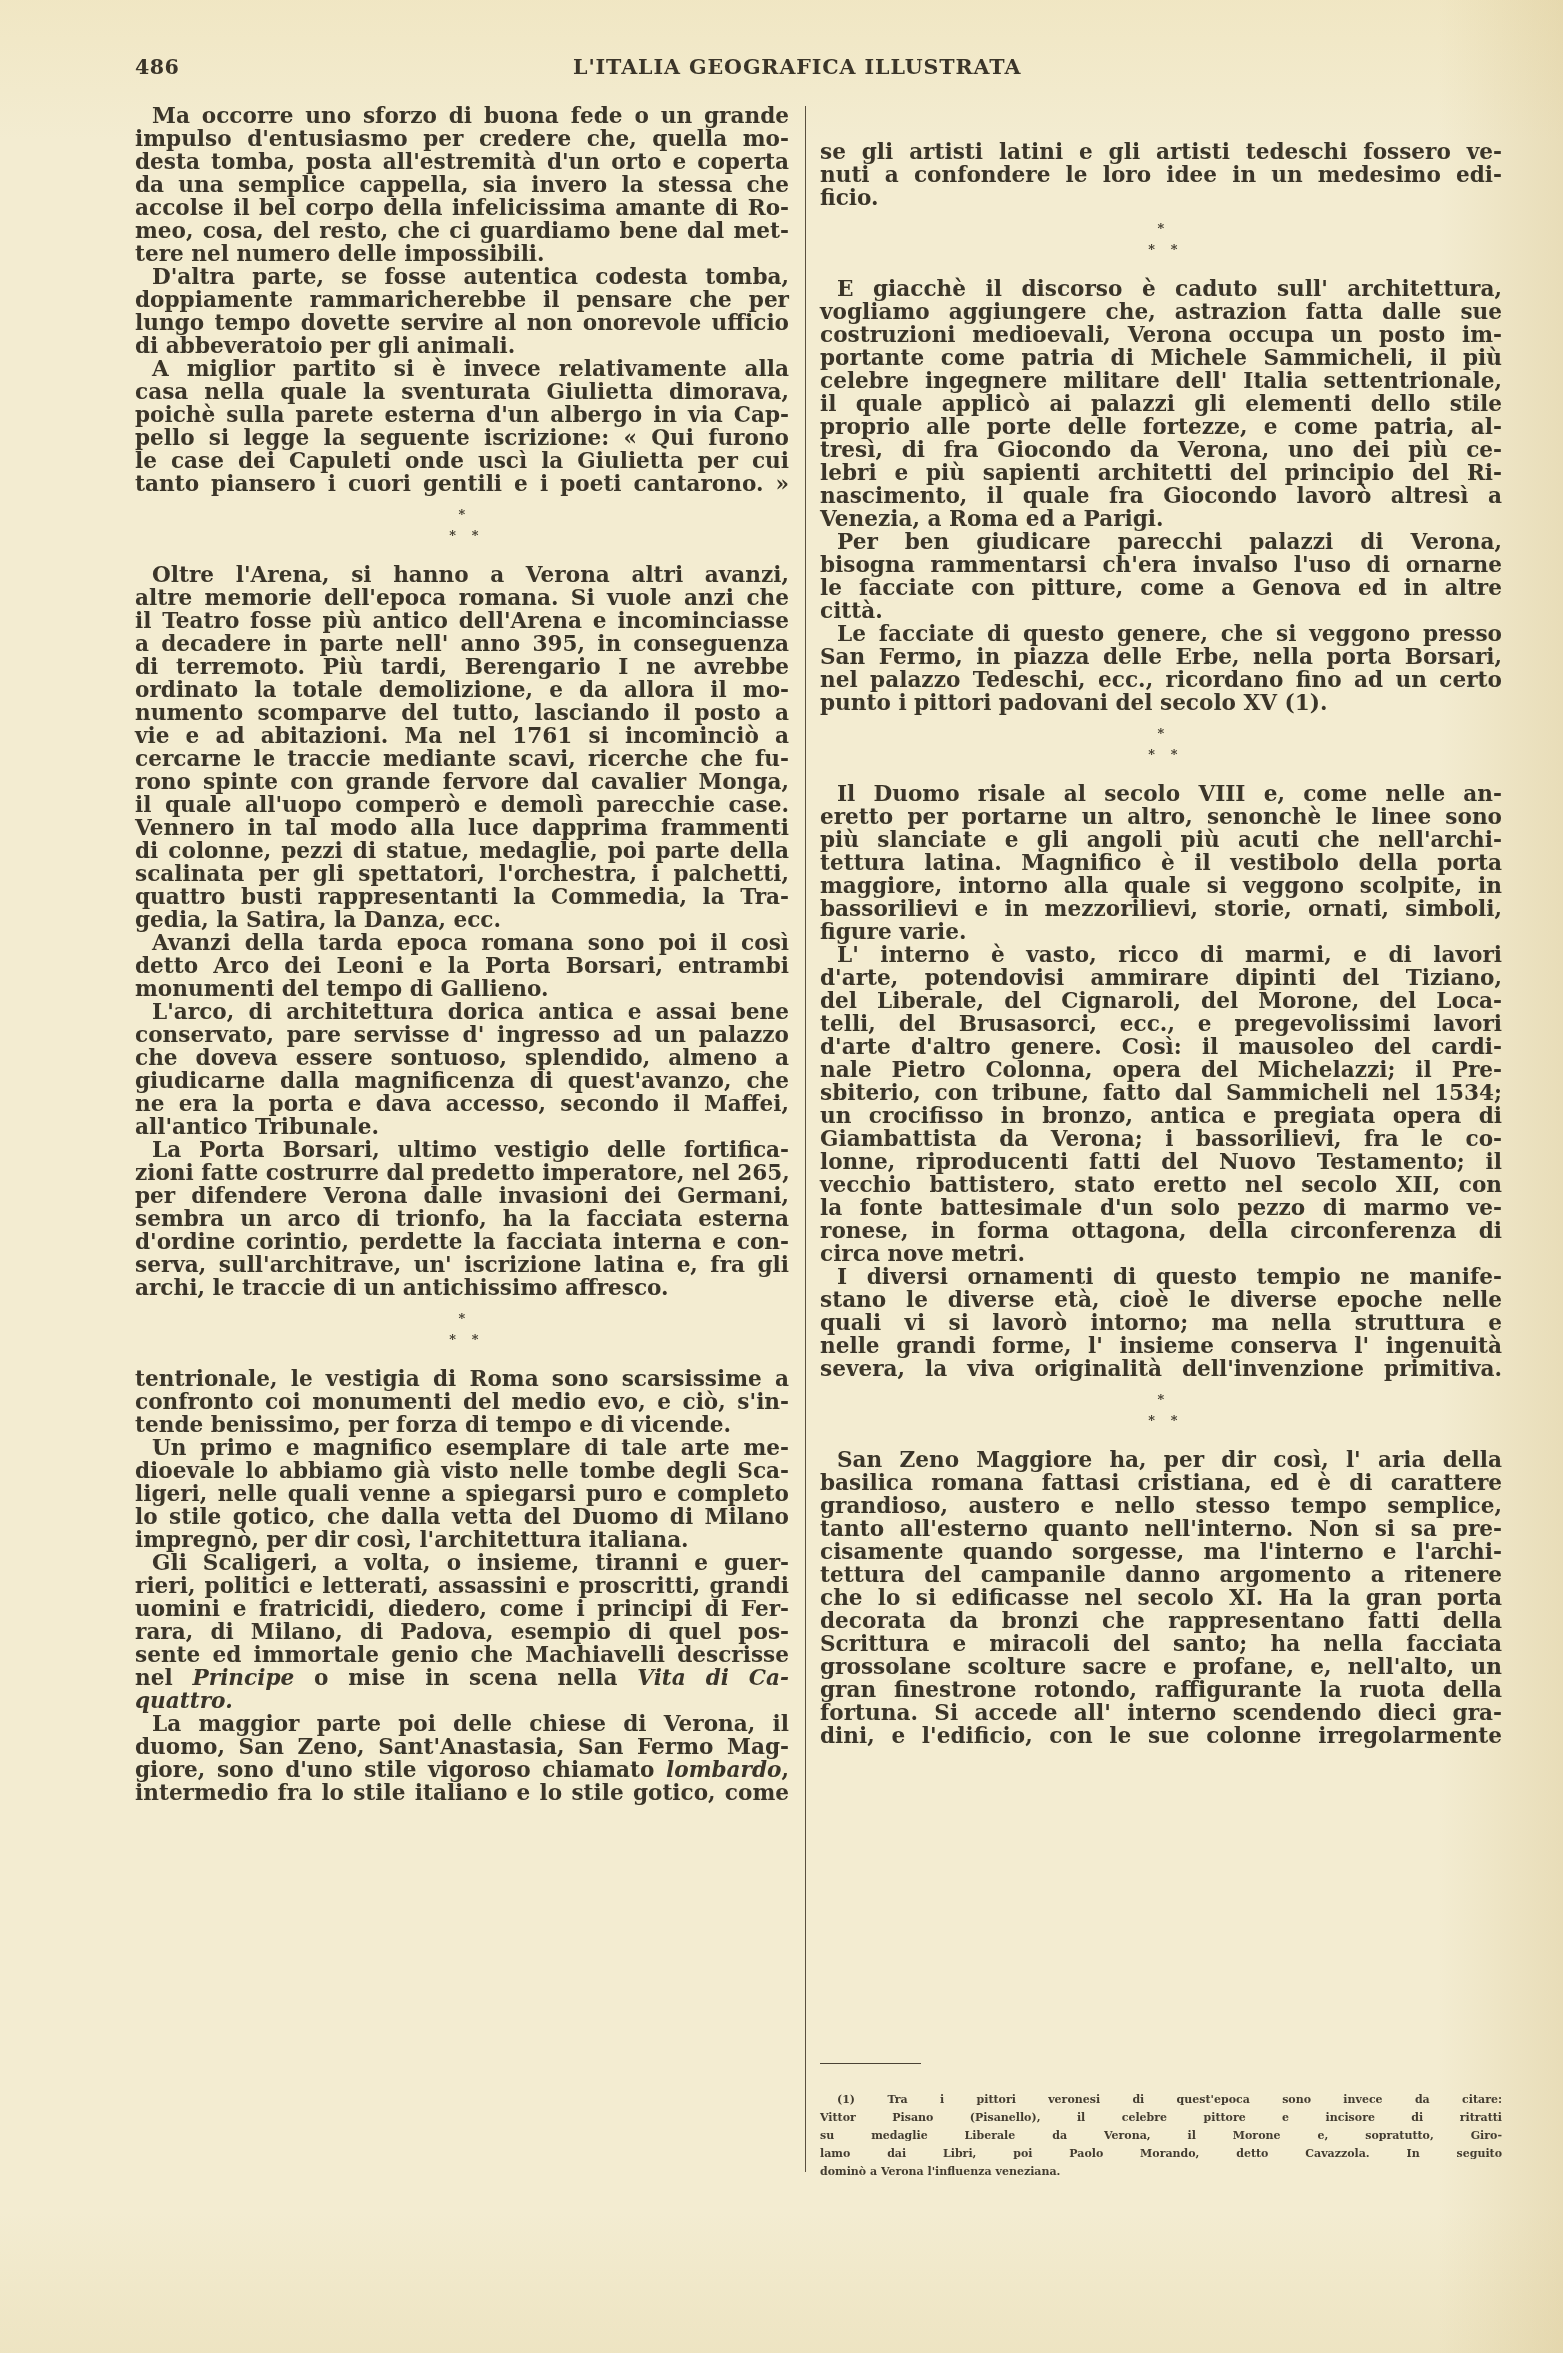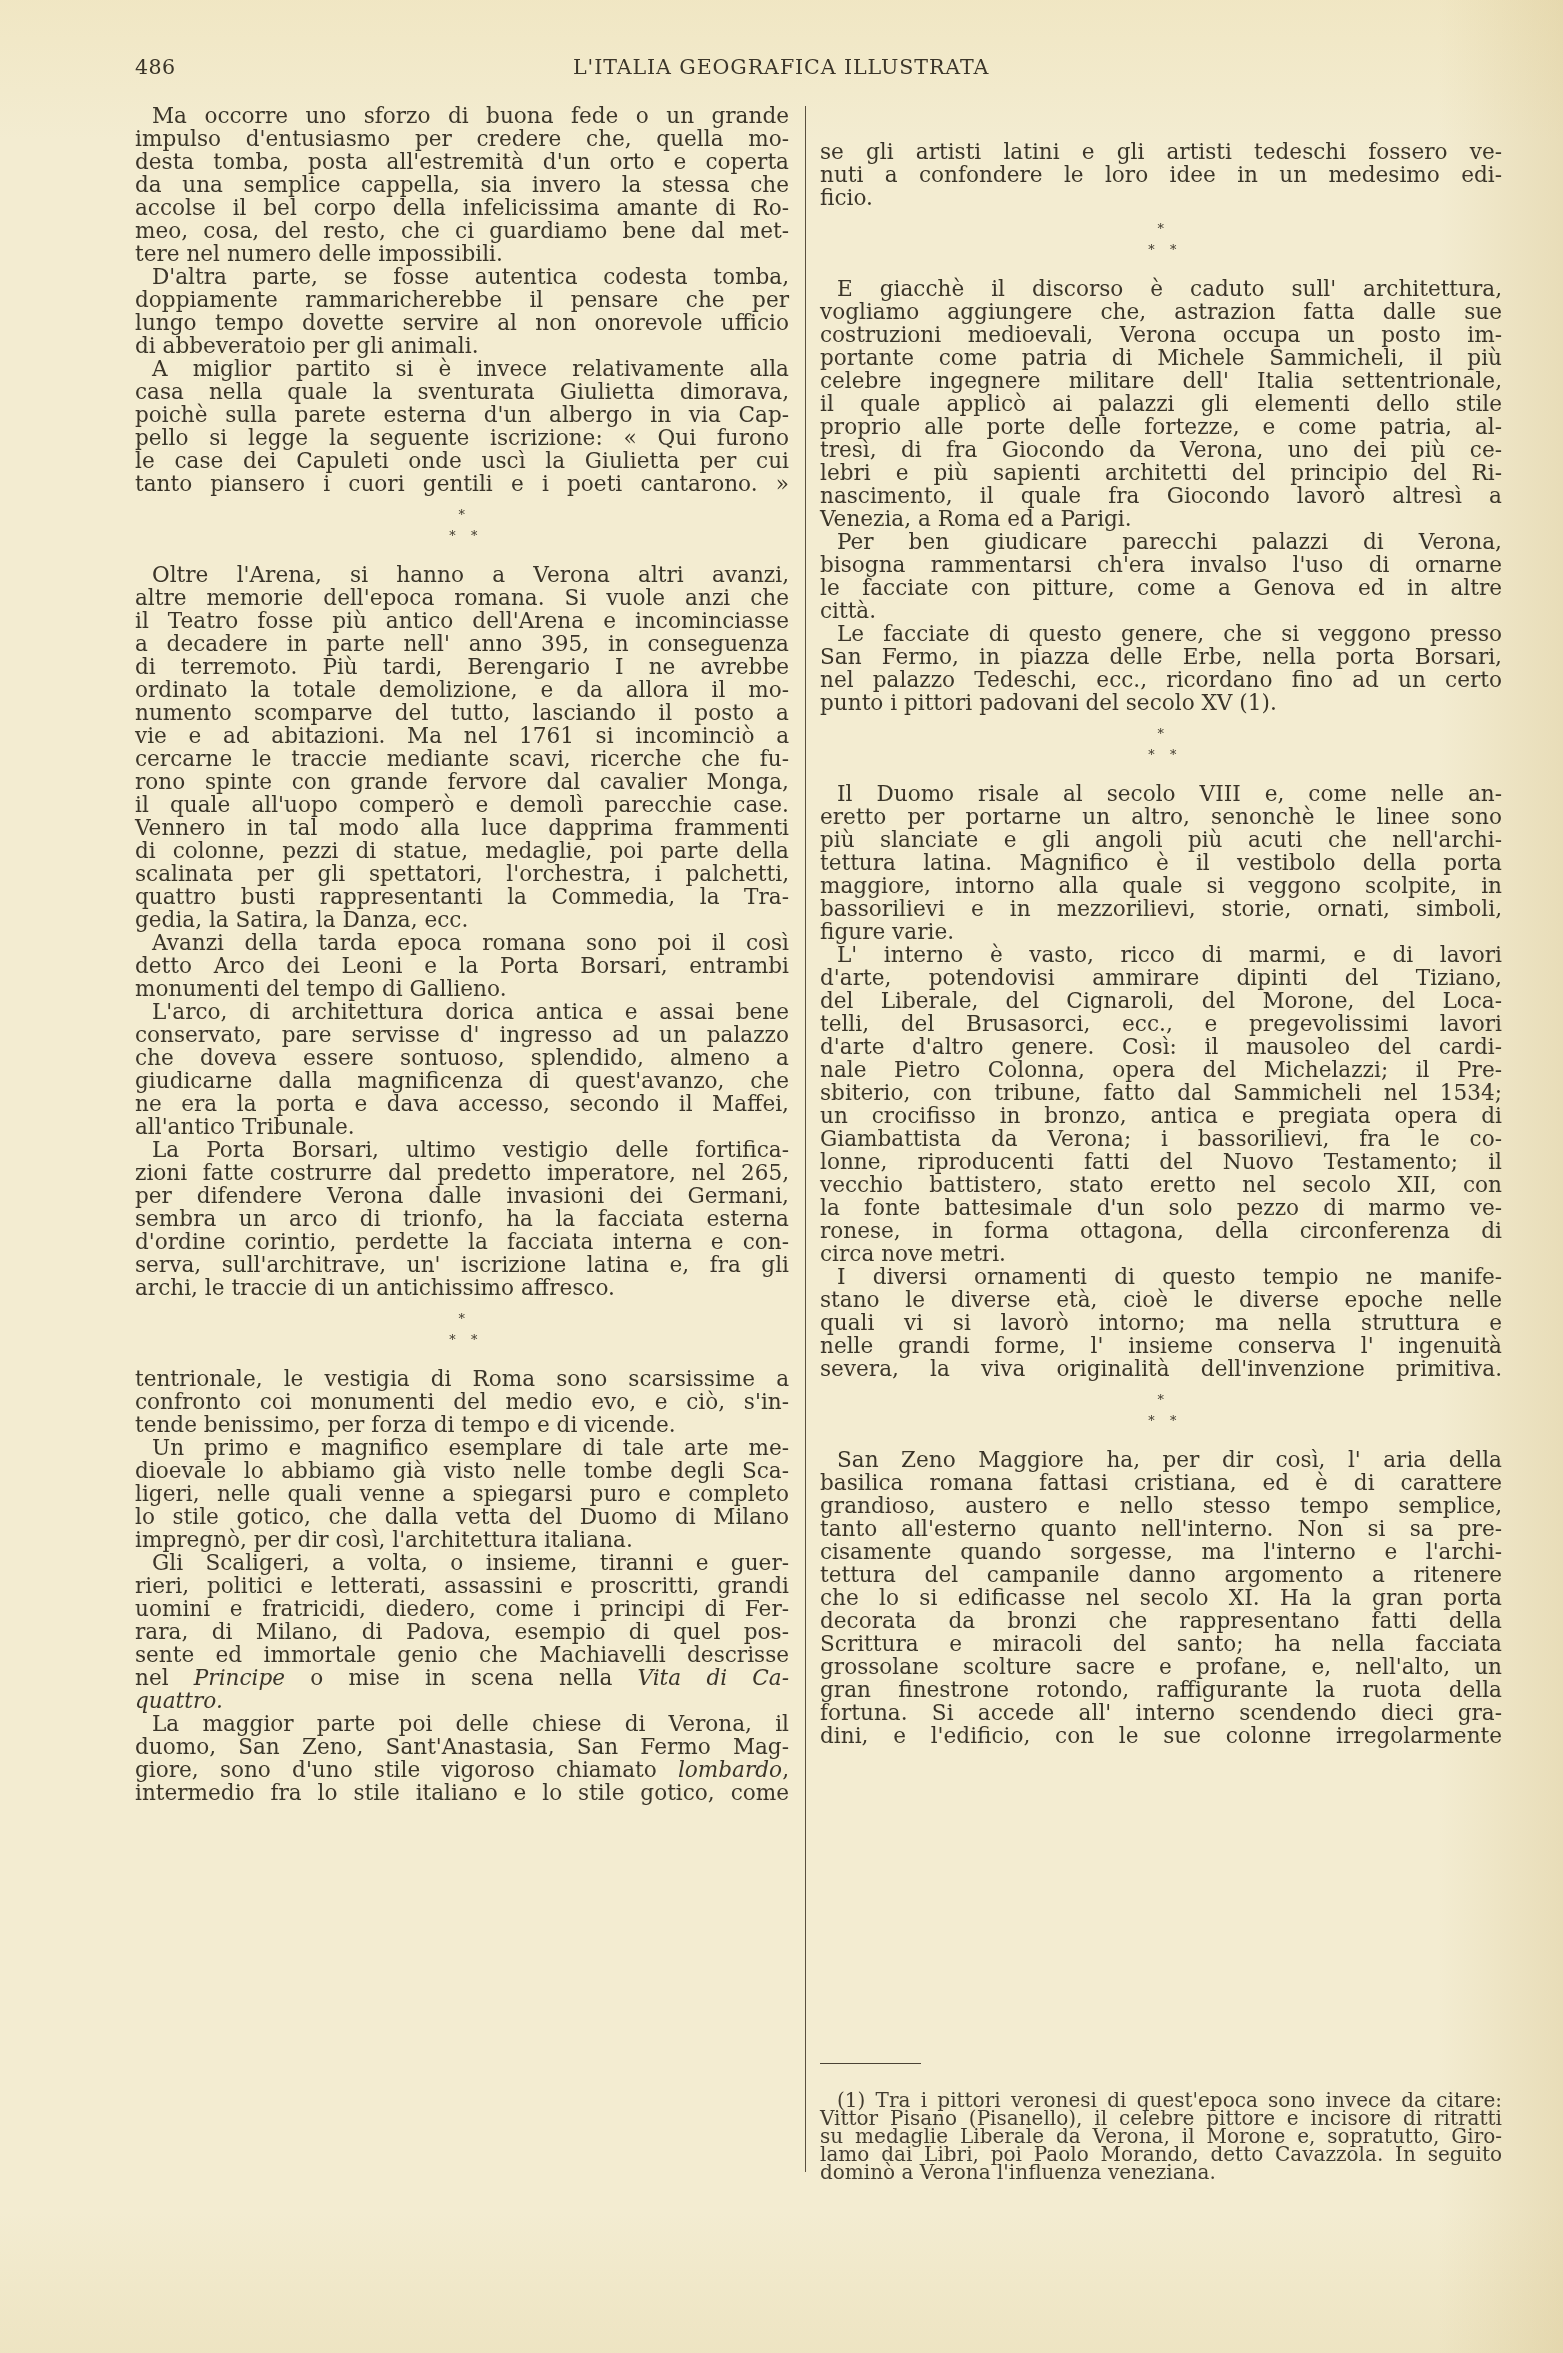--- a/index.html
+++ b/index.html
@@ -5,21 +5,21 @@
   html, body { margin:0; padding:0; }
   body {
     width:1563px; height:2354px; position:relative; overflow:hidden;
     background:#f3ecd1;
     background-image:
       linear-gradient(90deg, rgba(0,0,0,0) 0, rgba(0,0,0,0) 92%, rgba(200,175,110,0.25) 100%),
       linear-gradient(180deg, rgba(235,220,170,0.35) 0, rgba(0,0,0,0) 6%, rgba(0,0,0,0) 94%, rgba(225,210,160,0.3) 100%);
     font-family:"DejaVu Serif","Liberation Serif",serif;
     color:#3b3529;
   }
-  .page { position:absolute; left:0; top:0; width:1563px; height:2354px; }
+  .page { position:absolute; left:0; top:0; width:1563px; height:2354px;font-weight:bold; }
   .running-head {
     position:absolute; top:55px; left:135px; width:1369px; height:25.5px;
     font-size:20.6px; letter-spacing:0.4px;
   }
   .page-number { position:absolute; left:0; top:0; }
   .running-title { position:absolute; left:438px; top:0; letter-spacing:0.9px; }
   .col {
     position:absolute; top:104px;
     font-size:21.6px; line-height:23px;
   }
@@ -38,21 +38,21 @@
   .asterism { position:relative; height:68px; }
   .asterism .star { position:absolute; font-size:12.8px; line-height:12.8px; }
   .asterism .s1 { left:50%; top:14px; margin-left:-3.5px; }
   .asterism .s2 { left:50%; top:35px; margin-left:-12.8px; letter-spacing:5.7px; }
   em { font-style:italic; }
   .fn-rule {
     position:absolute; left:820px; top:2063px; width:101px; height:1.4px; background:#4a4234;
   }
   .footnote {
     position:absolute; left:820px; top:2091px; width:682px;
-    font-size:20px; line-height:18px; color:#433c30;
+    font-size:11px; line-height:18px; color:#433c30;
   }
   .footnote .line { height:18px; }
 </style>
 </head>
 <body>
 
 <div class="page">
   <div class="running-head">
     <span class="page-number">486</span>
     <span class="running-title">L'ITALIA GEOGRAFICA ILLUSTRATA</span>

